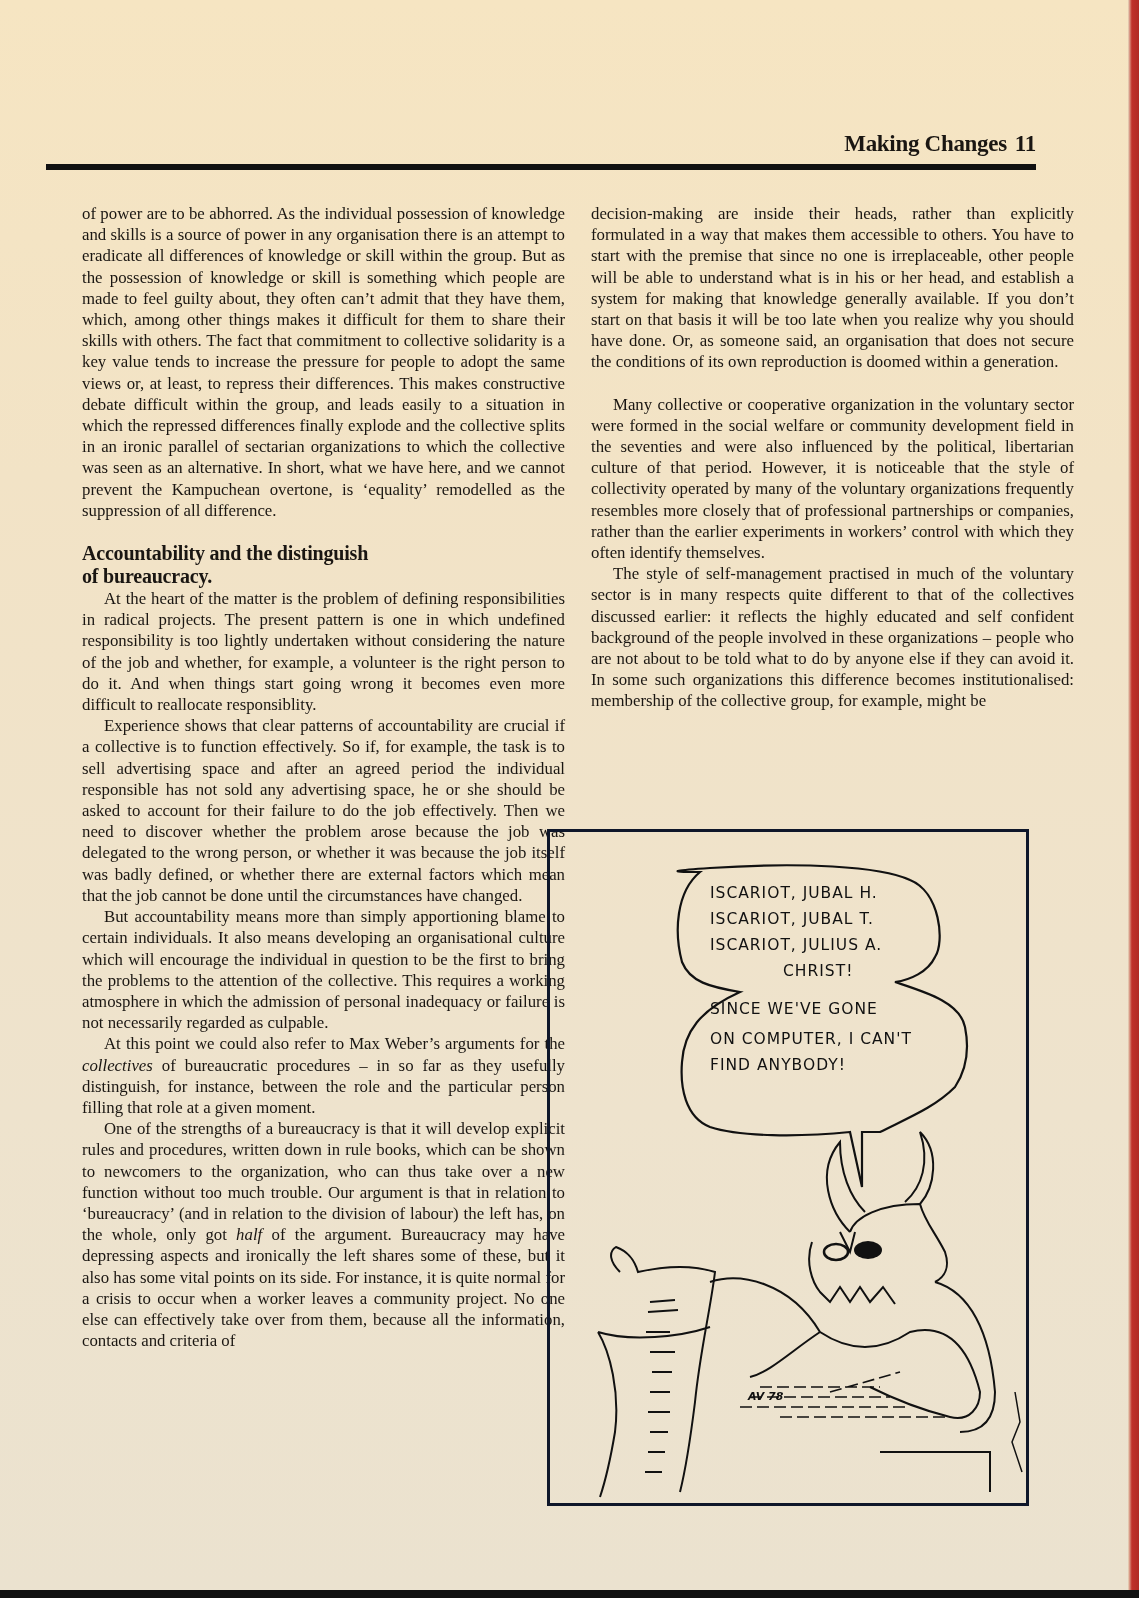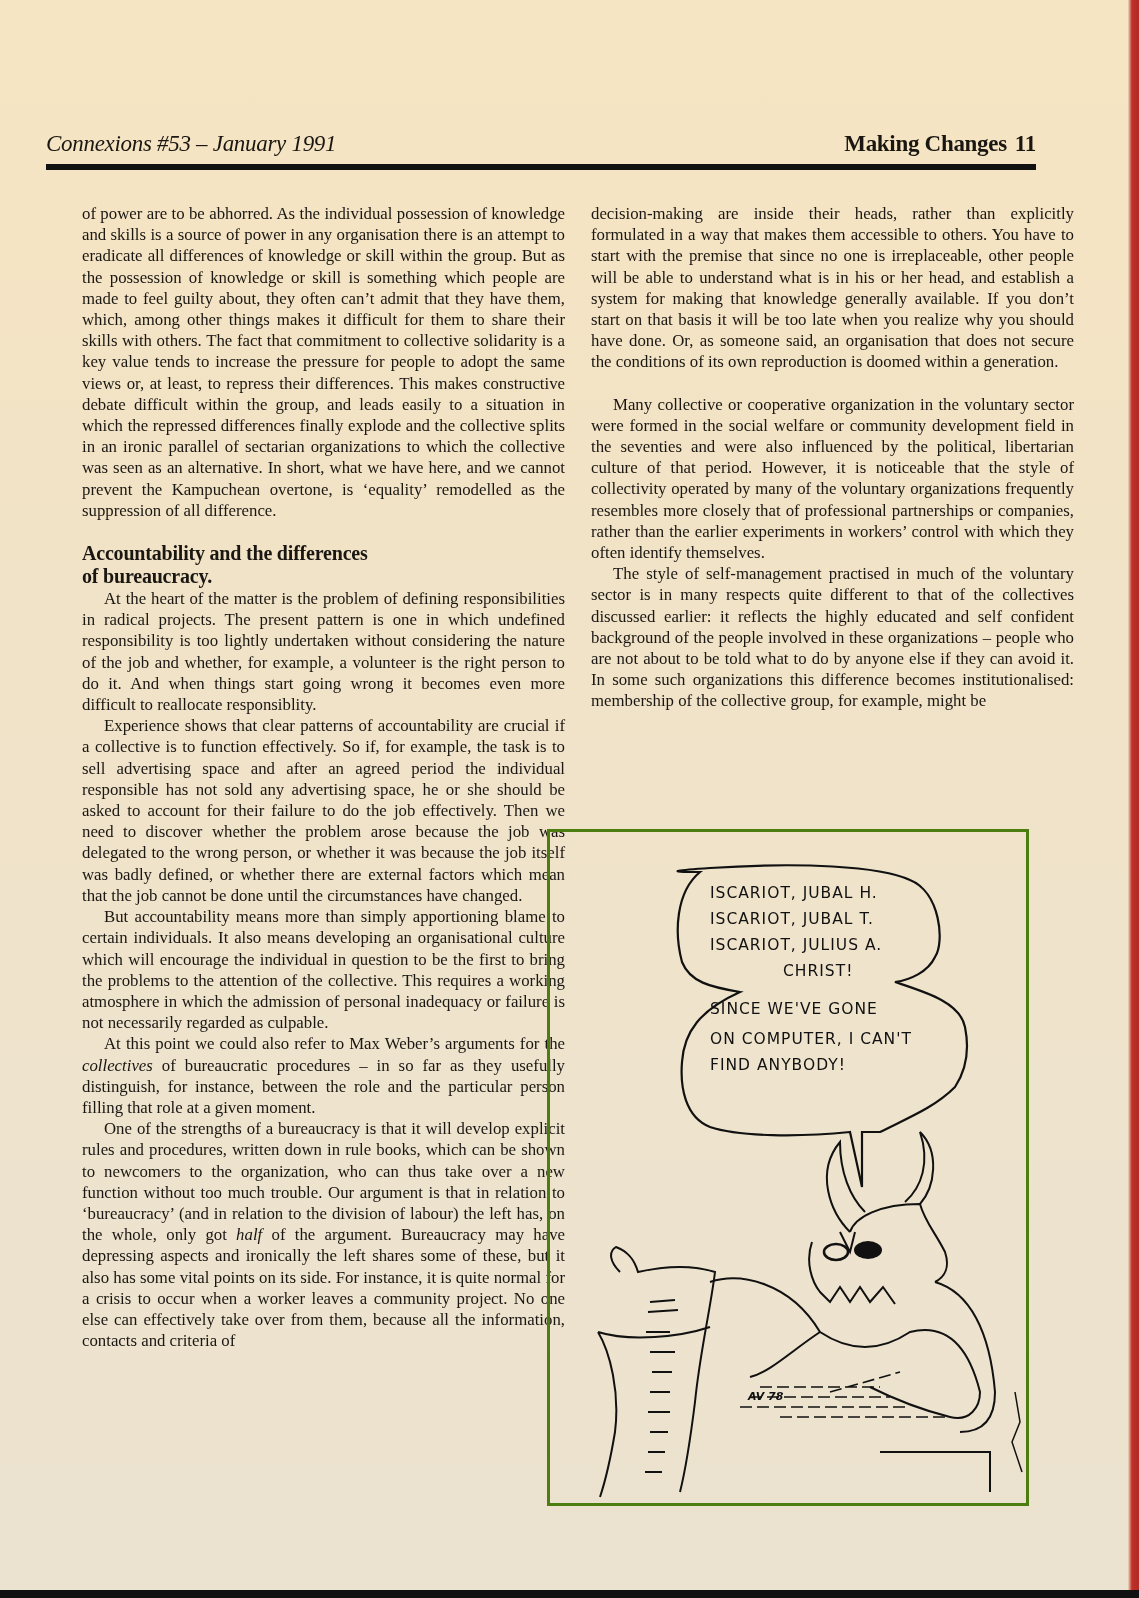--- a/index.html
+++ b/index.html
@@ -41,53 +41,52 @@
     .col-right { left: 551px; top: 203px; width: 483px; }
     .col p { margin: 0; text-indent: 0; }
     .col p.ind { text-indent: 22px; }
     .col p.noind { text-indent: 0; }
     .col h2 {
       margin: 0; font-size: 20px; line-height: 23px; font-weight: bold; letter-spacing: -0.2px;
     }
     .gap { height: 21px; }
     .cartoon {
       position: absolute; left: 547px; top: 829px; width: 482px; height: 677px;
-      border: 3px solid #4d7c0f; box-sizing: border-box;
+      border: 3px solid #0f172a; box-sizing: border-box;
     }
     .cartoon svg { position: absolute; left: 0; top: 0; }
     .bubble-text {
       position: absolute; font-family: "DejaVu Sans", sans-serif; font-size: 15.5px;
       letter-spacing: 1px; color: #111; white-space: pre;
     }
     .signature {
       position: absolute; left: 198px; top: 558px; font-family: "DejaVu Sans", sans-serif;
       font-size: 11px; font-weight: bold; font-style: italic; color: #111;
     }
     em { font-style: italic; }
   </style>
 </head>
 <body>
 
 <div class="page"></div>
 <div class="right-edge"></div>
 <div class="bottom-edge"></div>
 
 <div class="header">
-  <span class="header-left">Connexions #53 – January 1991</span>
   <span class="header-right">
     <span>Making Changes</span><span class="pnum">11</span>
   </span>
 </div>
 <div class="rule"></div>
 
 <div class="col col-left">
   <p class="noind">of power are to be abhorred. As the individual possession of knowledge and skills is a source of power in any organisation there is an attempt to eradicate all differences of knowledge or skill within the group. But as the possession of knowledge or skill is something which people are made to feel guilty about, they often can’t admit that they have them, which, among other things makes it difficult for them to share their skills with others. The fact that commitment to collective solidarity is a key value tends to increase the pressure for people to adopt the same views or, at least, to repress their differences. This makes constructive debate difficult within the group, and leads easily to a situation in which the repressed differences finally explode and the collective splits in an ironic parallel of sectarian organizations to which the collective was seen as an alternative. In short, what we have here, and we cannot prevent the Kampuchean overtone, is ‘equality’ remodelled as the suppression of all difference.</p>
   <div class="gap"></div>
   <h2>
-    <span>Accountability and the differences</span><br>
+    <span>Accountability and the distinguish</span><br>
     <span>of bureaucracy.</span>
   </h2>
   <p class="ind">At the heart of the matter is the problem of defining responsibilities in radical projects. The present pattern is one in which undefined responsibility is too lightly undertaken without considering the nature of the job and whether, for example, a volunteer is the right person to do it. And when things start going wrong it becomes even more difficult to reallocate responsiblity.</p>
   <p class="ind">Experience shows that clear patterns of accountability are crucial if a collective is to function effectively. So if, for example, the task is to sell advertising space and after an agreed period the individual responsible has not sold any advertising space, he or she should be asked to account for their failure to do the job effectively. Then we need to discover whether the problem arose because the job was delegated to the wrong person, or whether it was because the job itself was badly defined, or whether there are external factors which mean that the job cannot be done until the circumstances have changed.</p>
   <p class="ind">But accountability means more than simply apportioning blame to certain individuals. It also means developing an organisational culture which will encourage the individual in question to be the first to bring the problems to the attention of the collective. This requires a working atmosphere in which the admission of personal inadequacy or failure is not necessarily regarded as culpable.</p>
   <p class="ind"><span>At this point we could also refer to Max Weber’s arguments for the </span><em>collectives</em><span> of bureaucratic procedures – in so far as they usefully distinguish, for instance, between the role and the particular person filling that role at a given moment.</span></p>
   <p class="ind"><span>One of the strengths of a bureaucracy is that it will develop explicit rules and procedures, written down in rule books, which can be shown to newcomers to the organization, who can thus take over a new function without too much trouble. Our argument is that in relation to ‘bureaucracy’ (and in relation to the division of labour) the left has, on the whole, only got </span><em>half</em><span> of the argument. Bureaucracy may have depressing aspects and ironically the left shares some of these, but it also has some vital points on its side. For instance, it is quite normal for a crisis to occur when a worker leaves a community project. No one else can effectively take over from them, because all the information, contacts and criteria of</span></p>
 </div>
 
 <div class="col col-right">

